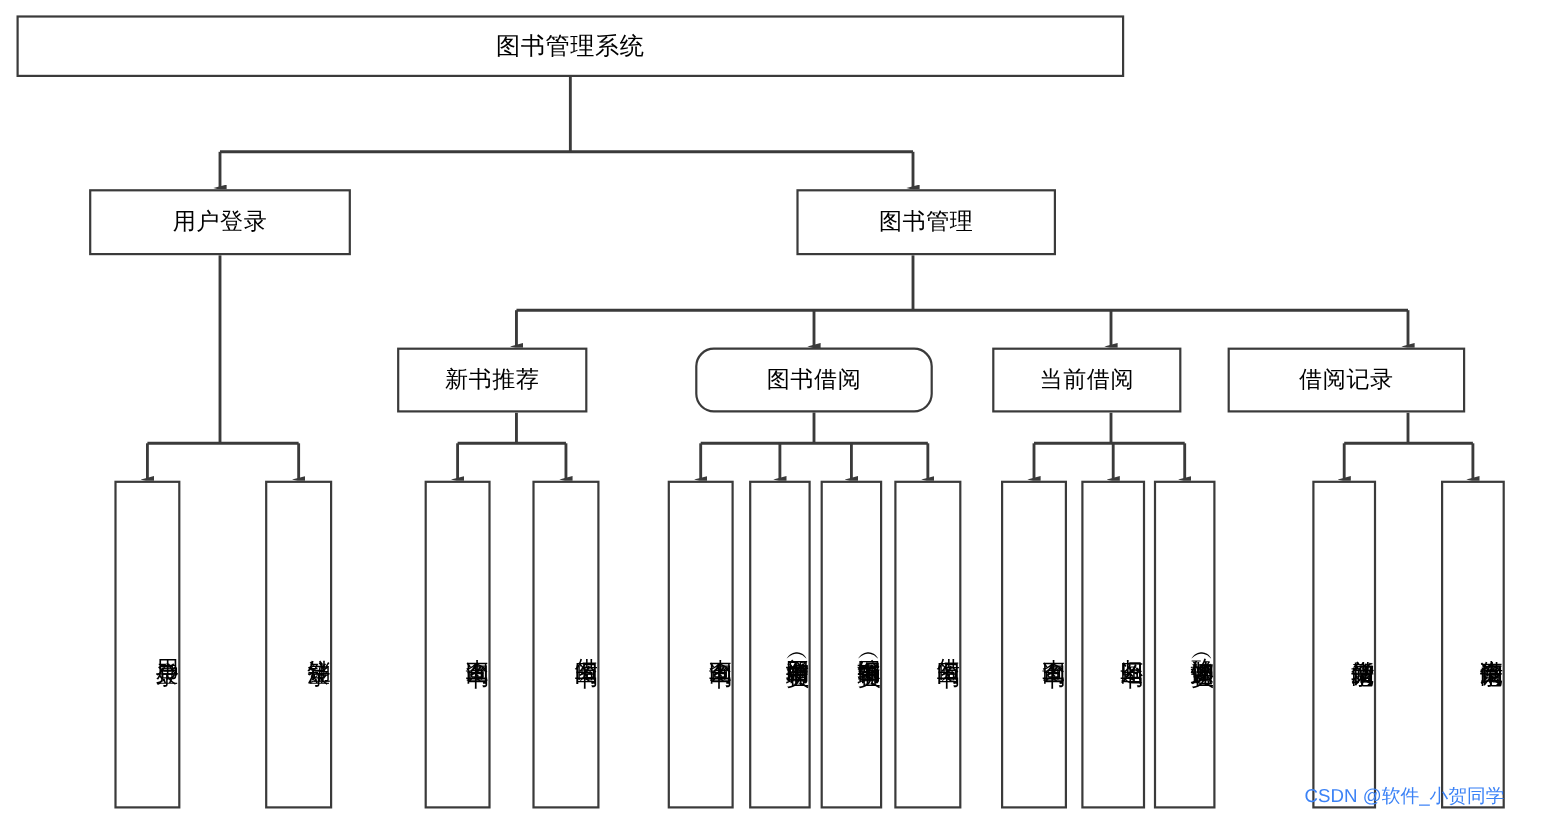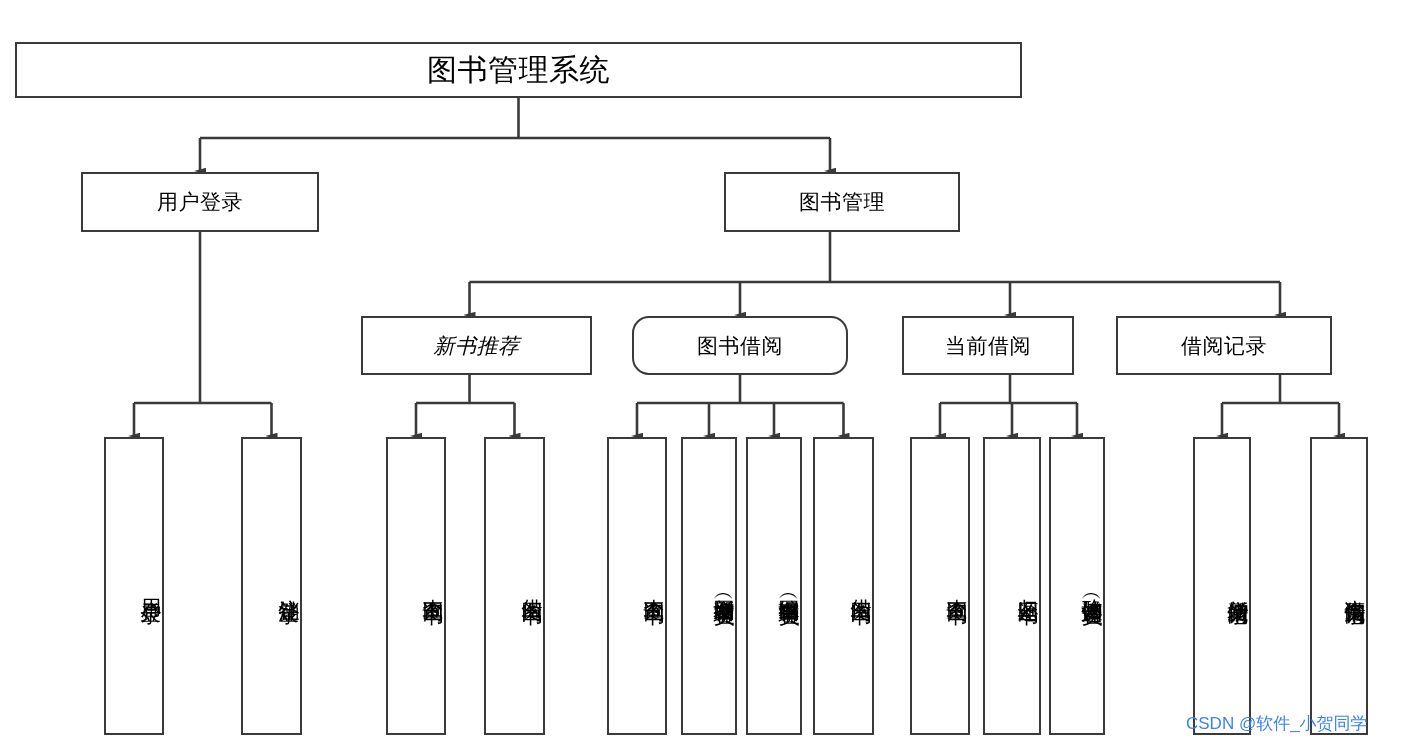--- a/index.html
+++ b/index.html
@@ -35,22 +35,21 @@
     justify-content: center;
     text-align: center;
     z-index: 2;
   }
   .node.h {
     font-size: 21px;
     line-height: 1.2;
     letter-spacing: 0.5px;
   }
   .node.root {
-    font-size: 30px;
-    margin-top: 28px;
+    font-size: 22px;
   }
   .node.v {
     font-size: 21px;
     writing-mode: vertical-rl;
     text-orientation: upright;
     letter-spacing: 2px;
     line-height: 1.05;
     padding-top: 6px;
     padding-bottom: 6px;
     align-items: flex-start;
@@ -116,21 +115,21 @@
         <path d="M1222,403 L1222,436" marker-end="url(#arrowhead)"></path>
         <path d="M1339,403 L1339,436" marker-end="url(#arrowhead)"></path>
       </g>
   </svg>
 
   <div class="node root h" style="left: 15px; top: 14px; width: 1007px; height: 56px;">图书管理系统</div>
 
   <div class="node h" style="left: 81px; top: 172px; width: 238px; height: 60px;">用户登录</div>
   <div class="node h" style="left: 712px; top: 172px; width: 236px; height: 60px; margin-left: 12px;">图书管理</div>
 
-  <div class="node h" style="left: 361px; top: 316px; width: 231px; height: 59px; font-style: italic;">新书推荐</div>
+  <div class="node h" style="left: 361px; top: 316px; width: 173px; height: 59px;">新书推荐</div>
   <div class="node h" style="left: 632px; top: 316px; width: 216px; height: 59px; border-radius: 17px;">图书借阅</div>
   <div class="node h" style="left: 902px; top: 316px; width: 172px; height: 59px;">当前借阅</div>
   <div class="node h" style="left: 1116px; top: 316px; width: 216px; height: 59px;">借阅记录</div>
 
   <div class="node v" style="left: 104px; top: 437px; width: 60px; height: 298px;">用户登录</div>
   <div class="node v" style="left: 241px; top: 437px; width: 61px; height: 298px;">注销登录</div>
   <div class="node v" style="left: 386px; top: 437px; width: 60px; height: 298px;">查询图书</div>
   <div class="node v" style="left: 484px; top: 437px; width: 61px; height: 298px;">借阅图书</div>
   <div class="node v" style="left: 607px; top: 437px; width: 60px; height: 298px;">查询图书</div>
   <div class="node v tall" style="left: 681px; top: 437px; width: 56px; height: 298px;">新增图书（管理员）</div>

